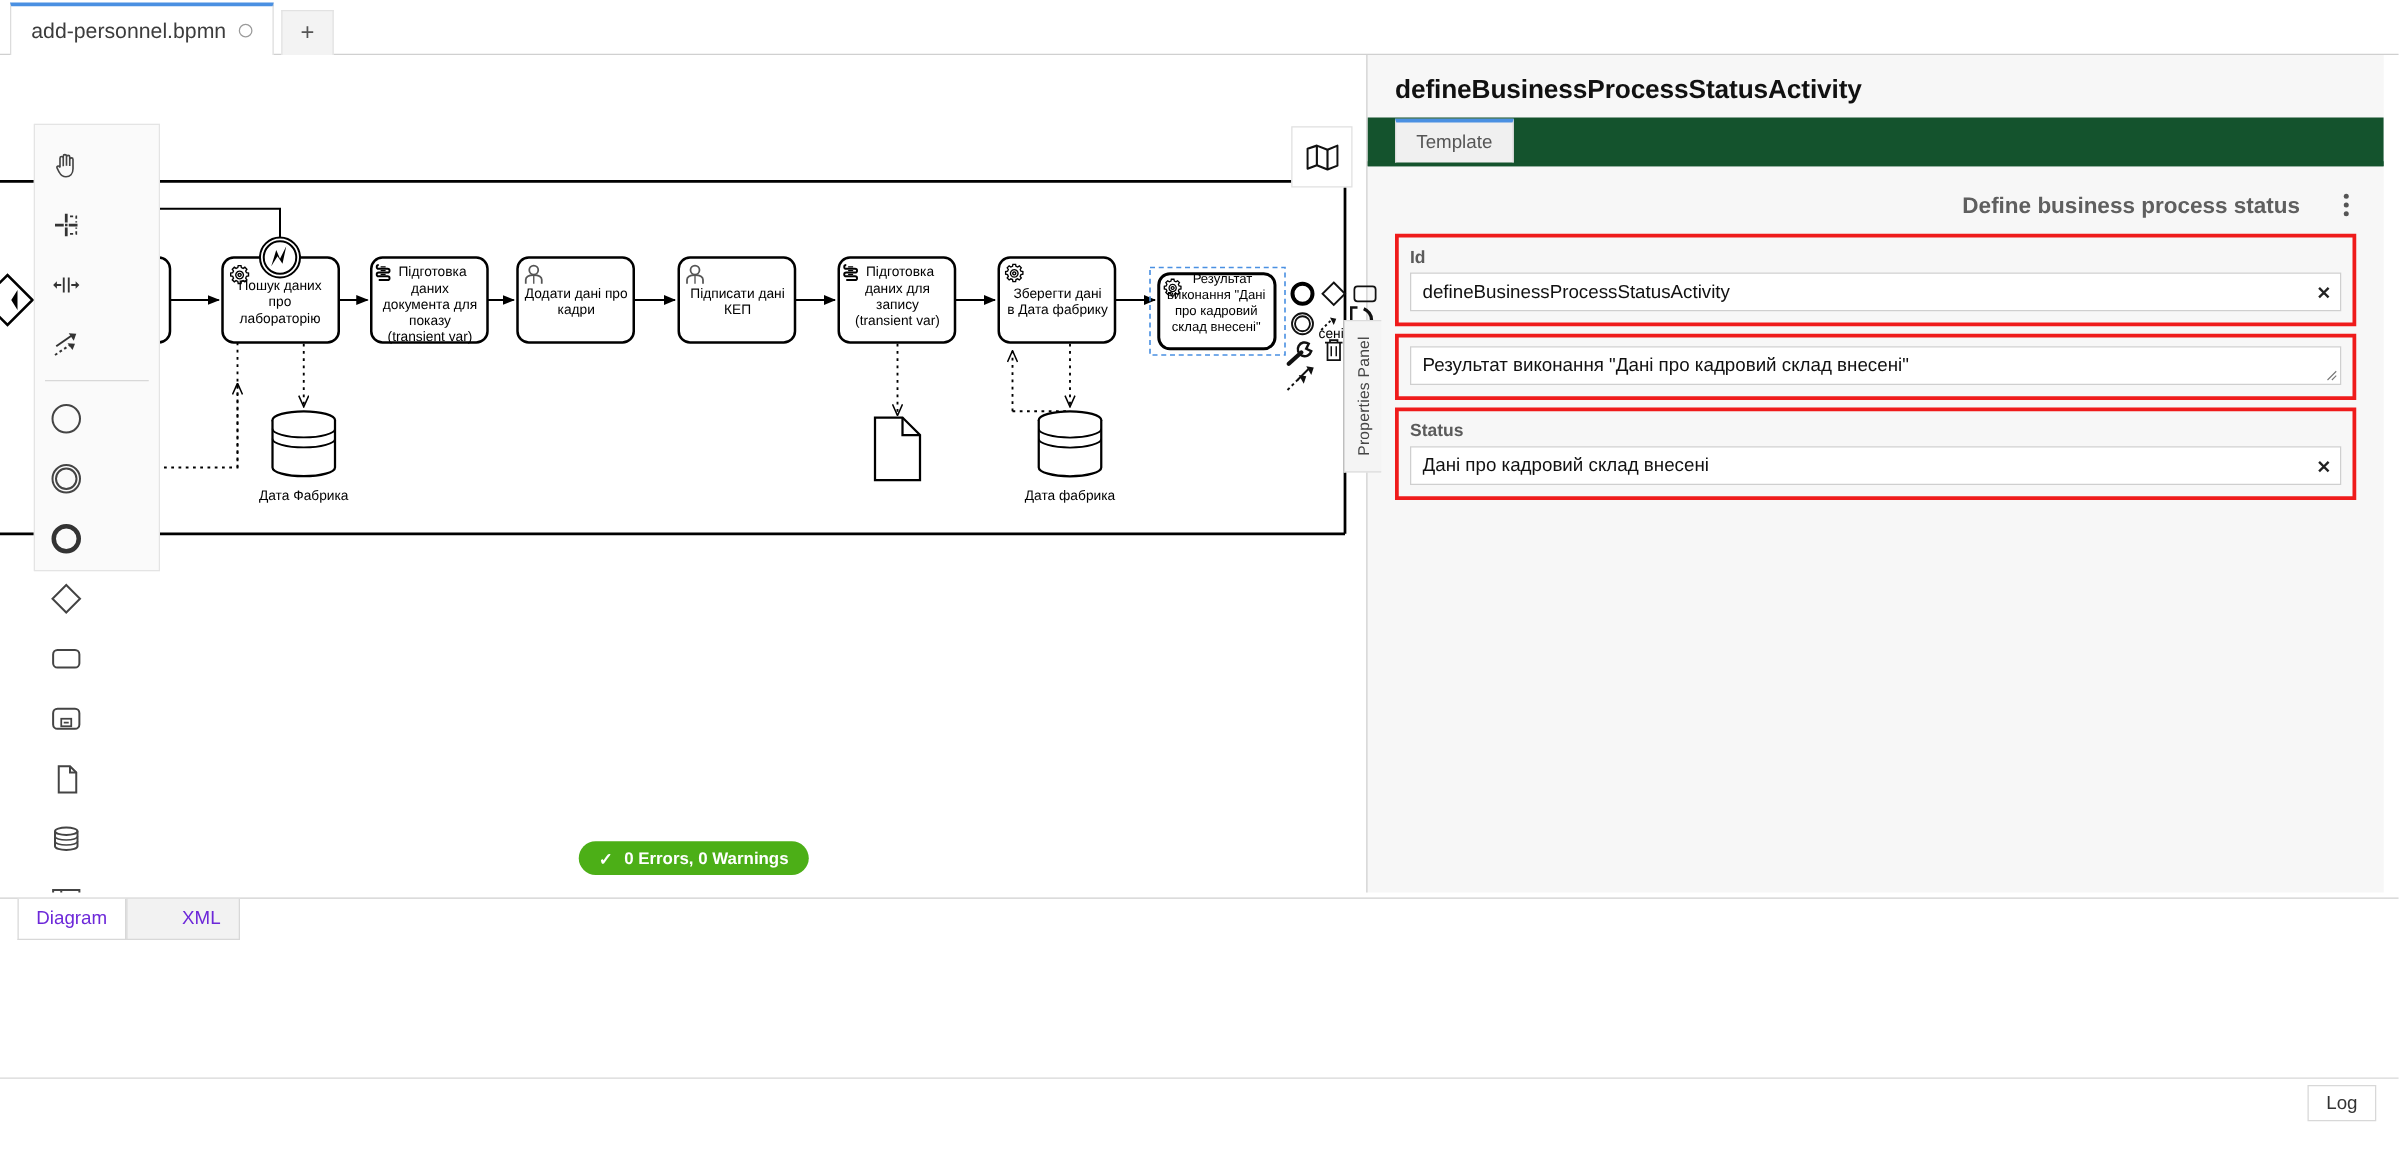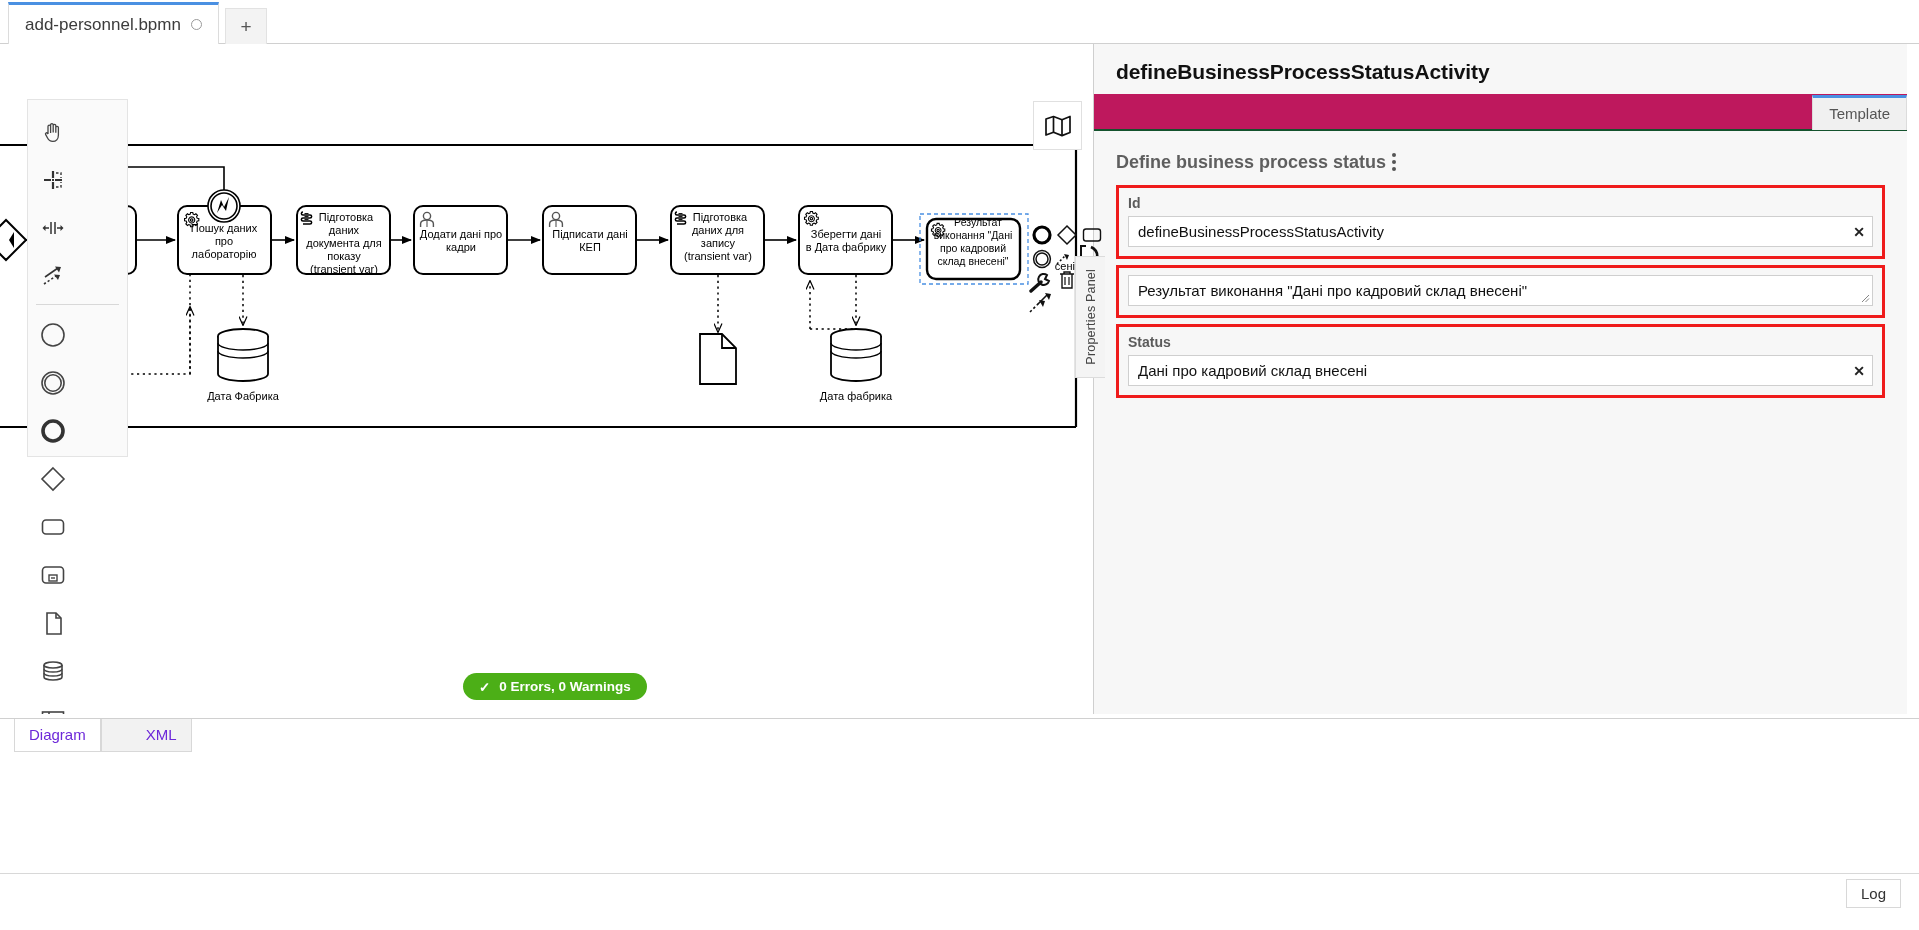--- a/index.html
+++ b/index.html
@@ -90,32 +90,33 @@
     width: 814px; height: 670px;
     background: #f7f7f7; border-left: 1px solid #cfcfcf;
     overflow: hidden;
   }
   #props-title {
     font-size: 21px; font-weight: bold; color: #111;
     padding: 16px 22px 10px 22px; letter-spacing: -0.1px;
   }
   #props-tabs {
     display: flex; padding-left: 22px;
-    border-bottom: 2px solid #14532d; background: #be185d; justify-content: flex-end;
+    border-bottom: 4px solid #14532d; background: #14532d;
   }
   .ptab {
     padding: 7px 16px 8px 16px; font-size: 15px; color: #555;
     background: #f0f0f0; border: 1px solid #dcdcdc; border-bottom: none;
     border-top: 3px solid #4a90e2; position: relative; top: 1px;
   }
   #props-body { padding: 16px 22px 0 22px; }
   .group-head {
-    display: flex; align-items: center; justify-content: flex-start;
+    display: flex; align-items: center; justify-content: flex-end;
     font-size: 18px; font-weight: bold; color: #5f5f5f;
     margin: 2px 0 10px 0;
+    gap: 29px;
   }
   .kebab { display: flex; flex-direction: column; gap: 3px; padding: 4px 6px; }
   .kebab i { width: 4px; height: 4px; background: #555; border-radius: 50%; display: block; }
 
   .hl-box {
     border: 3px solid #ef1b1b; background: #f7f7f7;
     padding: 7px 9px 9px 9px; margin-bottom: 6px;
   }
   .fld-label {
     font-size: 14px; font-weight: bold; color: #5b5b5b; margin-bottom: 5px;
@@ -177,21 +178,21 @@
     padding: 7px 14px 8px 14px; font-size: 15px; color: #6d28d9;
     background: #fff; border: 1px solid #d8d8d8; border-top: none;
   }
   .btab.inactive { background: #f2f2f2; padding-left: 44px; }
 
   #lower-blank {
     position: absolute; left: 0; top: 754px; width: 1919px; height: 176px;
     background: #fff;
   }
   #logbar {
-    position: absolute; left: 0; bottom: 1px; width: 1919px; height: 40px;
+    position: absolute; left: 0; bottom: 12px; width: 1919px; height: 40px;
     border-top: 1px solid #d8d8d8; background: #fff;
     display: flex; align-items: center; justify-content: flex-end;
     padding-right: 18px;
   }
   #log-btn {
     padding: 5px 14px; font-size: 15px; color: #333;
     border: 1px solid #d8d8d8; background: #fff;
   }
 
   

